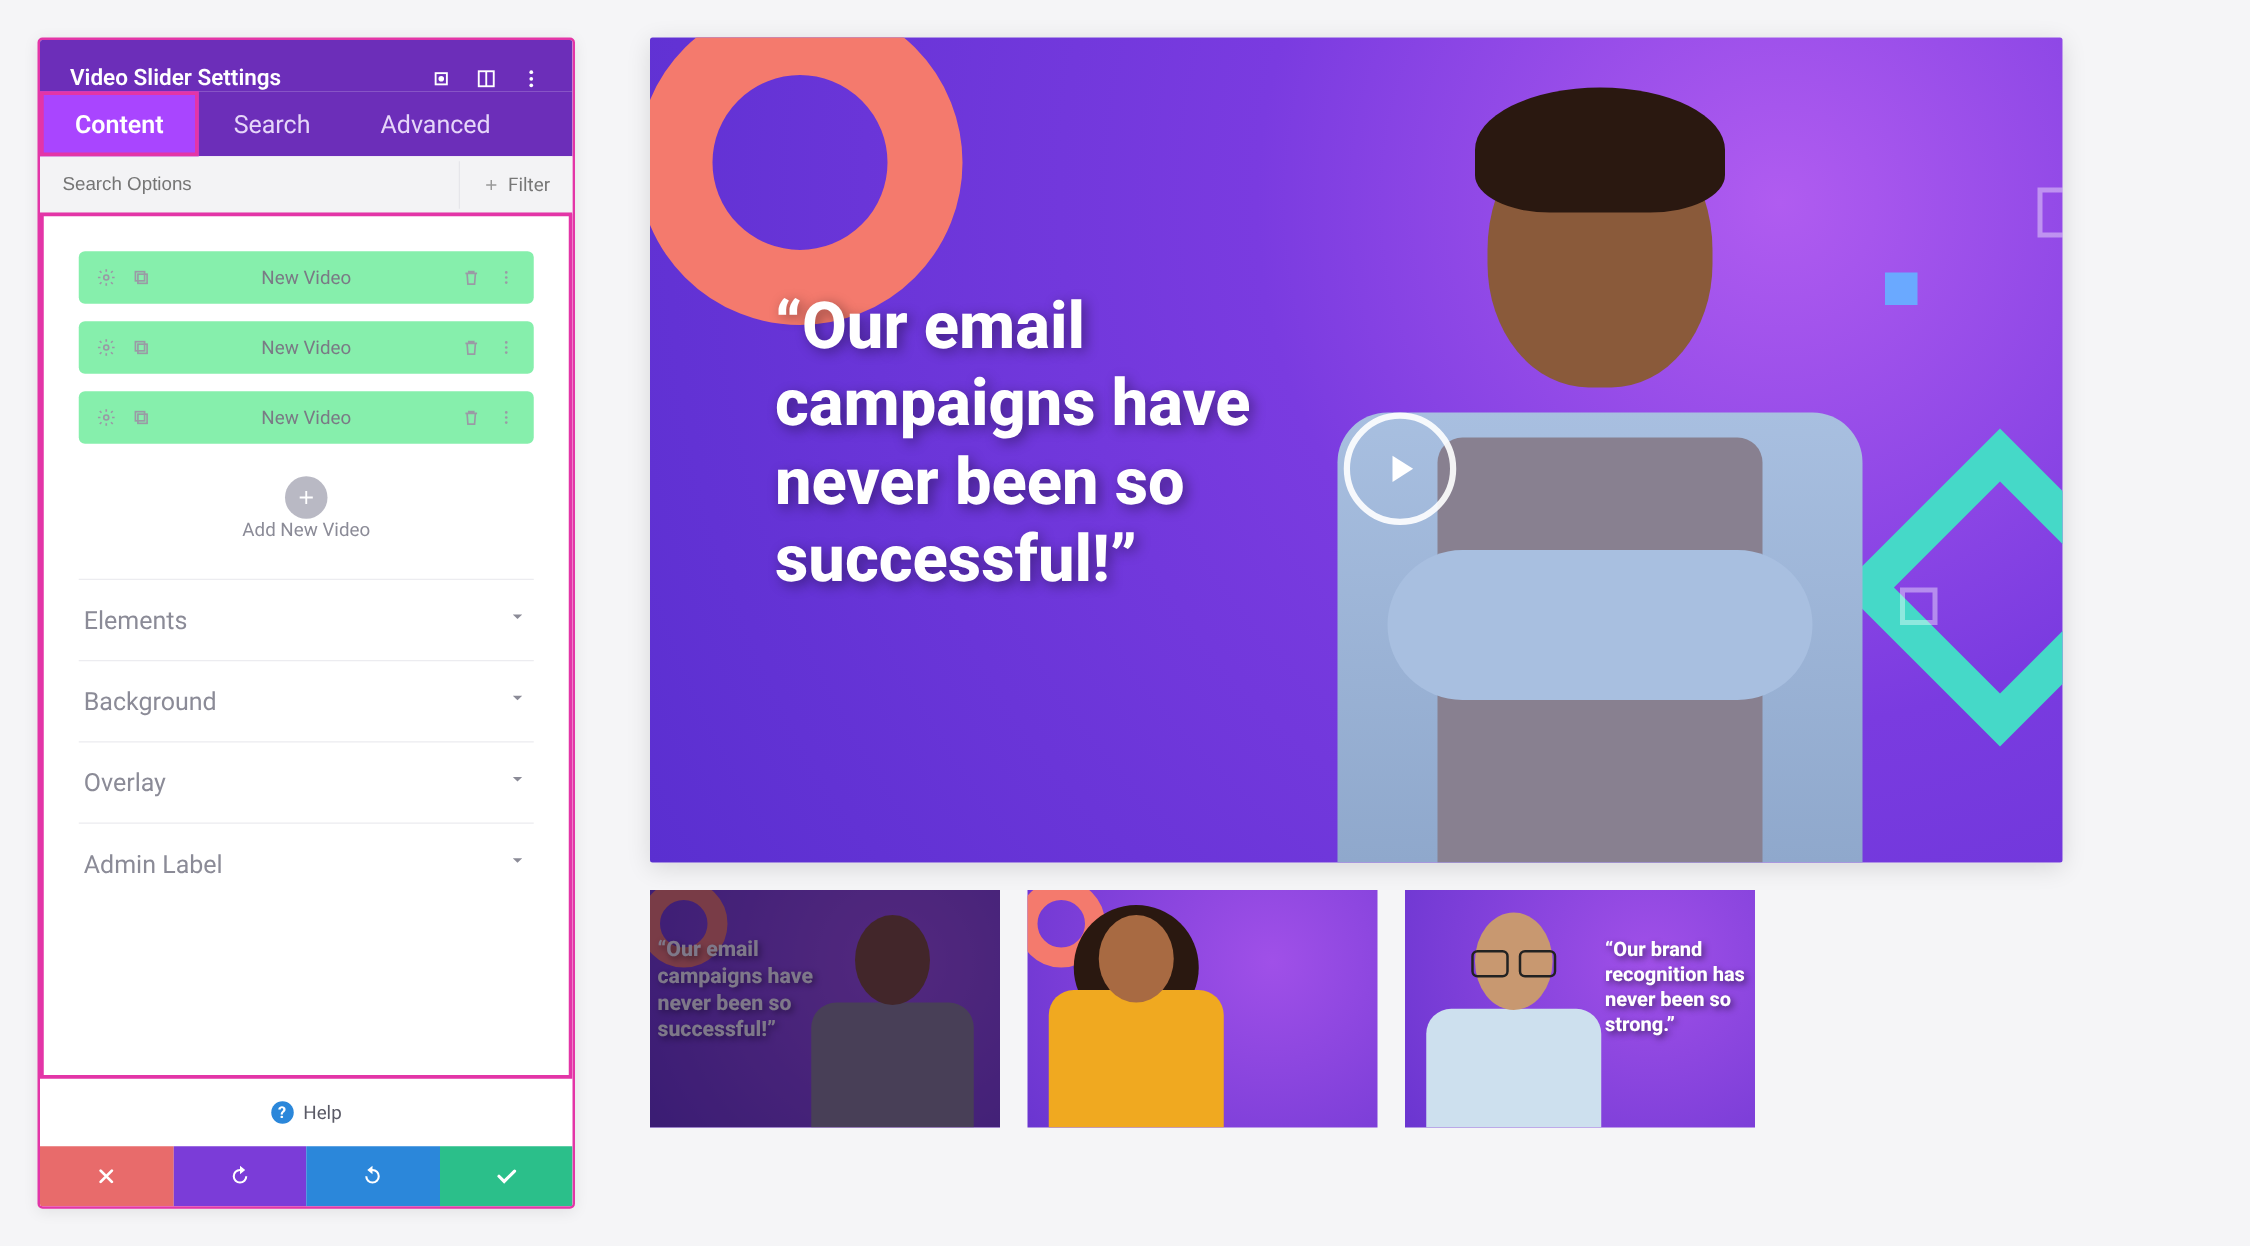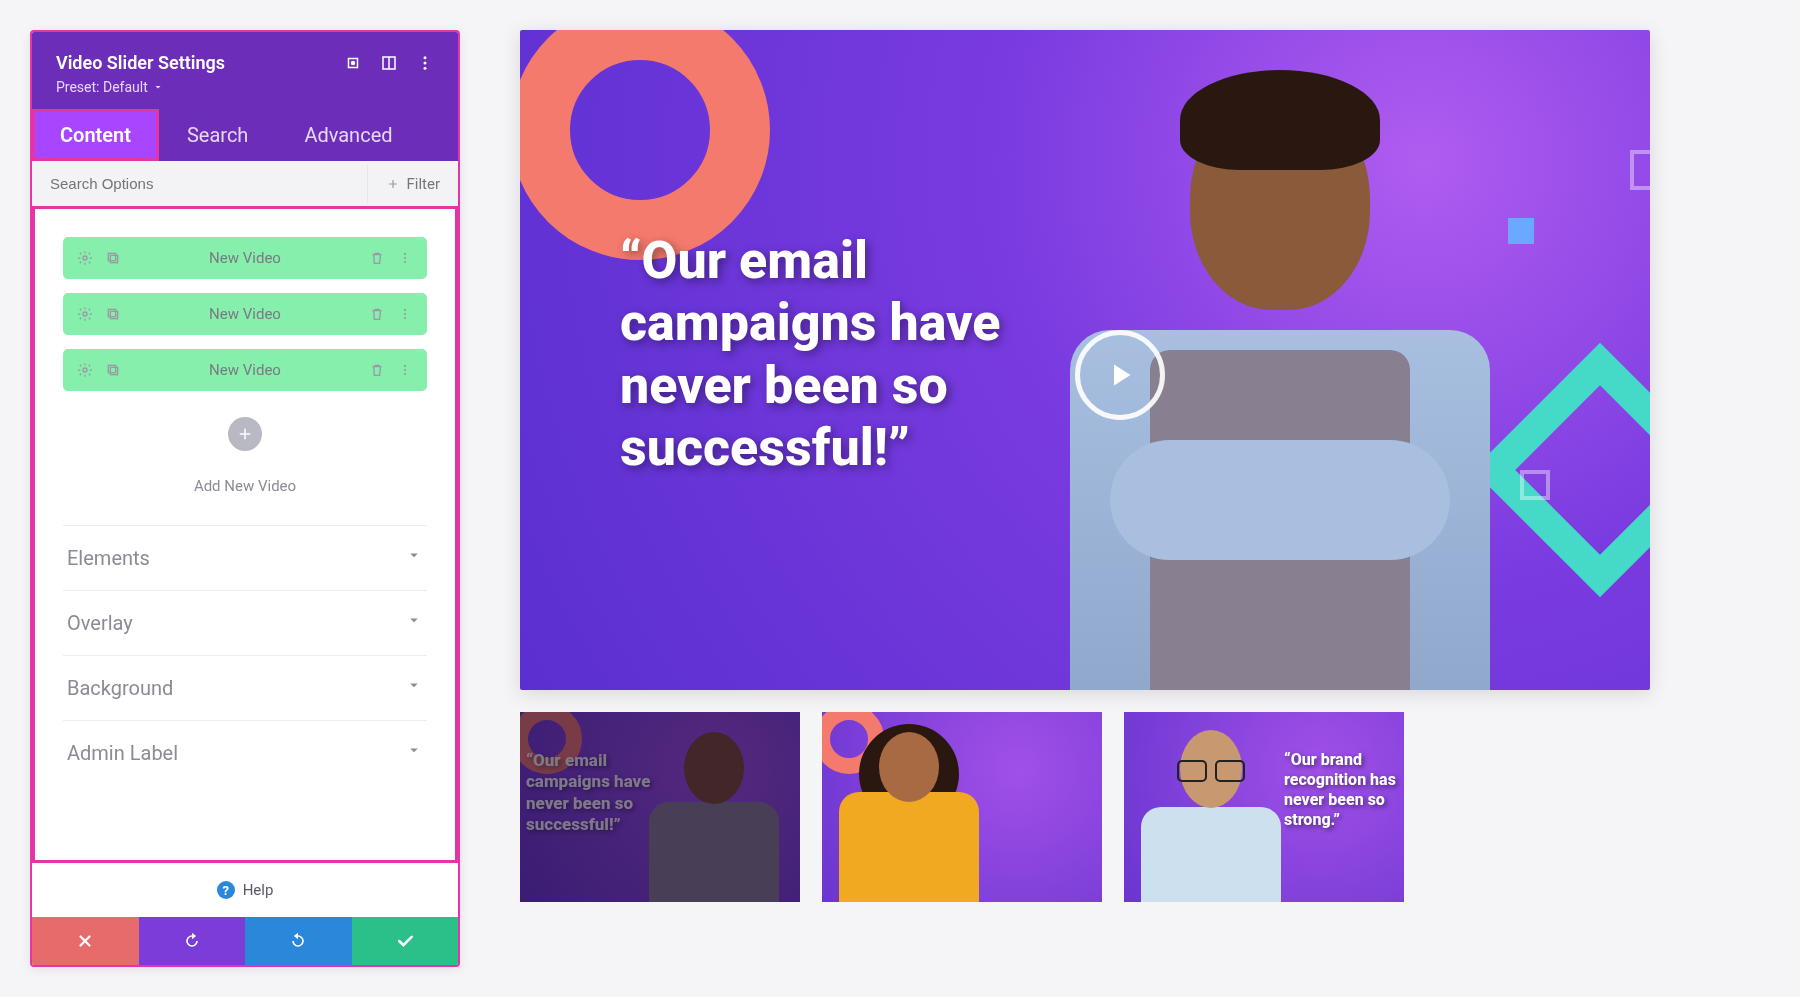--- a/index.html
+++ b/index.html
@@ -85,21 +85,21 @@
   display:flex; align-items:center;
   font-size:15px; color:#7a7a85;
 }
 .video-item .lead-icons { display:flex; gap:12px; }
 .video-item .label { flex:1; text-align:center; }
 .video-item .trail-icons { display:flex; gap:12px; }
 .sicon { width:16px; height:16px; display:flex; align-items:center; justify-content:center; color:#9a9aa5; cursor:pointer;}
 .add-row { display:flex; flex-direction:column; align-items:center; margin:26px 0 30px 0; }
 .add-circle { width:34px; height:34px; border-radius:50%; background:#b9b9c4; display:flex; align-items:center; justify-content:center; cursor:pointer;}
 .add-circle svg { fill:#fff; }
-.add-label { color:#8b8b97; font-size:15px; margin-top:26px;}
+.add-label { color:#8b8b97; font-size:15px; margin-top:0;}
 .accordion { border-top:1px solid #ececf0;}
 .acc-item { display:flex; justify-content:space-between; padding:20px 4px; border-bottom:1px solid #ececf0; cursor:pointer;}
 .acc-item:last-child { border-bottom:none; }
 .acc-title { font-size:20px; color:#8b8b97; }
 .help-row { display:flex; align-items:center; justify-content:center; gap:8px; padding:18px 0; color:#5a5a66; font-size:15px; cursor:pointer;}
 .help-row .qicon { width:18px; height:18px; border-radius:50%; background:#2b87da; color:#fff; display:flex; align-items:center; justify-content:center; font-size:13px; font-weight:700;}
 .bottom-actions { display:flex; height:48px; }
 .bottom-actions > div { flex:1; display:flex; align-items:center; justify-content:center; cursor:pointer;}
 .ba-cancel { background:#e86b6b; }
 .ba-undo { background:#7b3cd8; }
@@ -213,26 +213,20 @@
         </span>
         <span class="hicon">
           <svg viewBox="0 0 24 24" width="18" height="18" fill="#fff">
                 <circle cx="12" cy="5" r="2"></circle>
                 <circle cx="12" cy="12" r="2"></circle>
                 <circle cx="12" cy="19" r="2"></circle>
               </svg>
         </span>
       </div>
     </div>
-    <div class="preset-row">
-      <span>Preset: Default</span>
-      <svg viewBox="0 0 24 24" width="12" height="12" fill="#e6d6f9">
-            <path d="M7 10l5 5 5-5z"></path>
-          </svg>
-    </div>
   </div>
 
   <div class="tabs">
     <div class="tab active">Content</div>
     <div class="tab">Search</div>
     <div class="tab">Advanced</div>
   </div>
 
   <div class="search-row">
     <input class="search-input" placeholder="Search Options" style="">
@@ -351,27 +345,27 @@
     </div>
 
     <div class="accordion">
       <div class="acc-item">
         <span class="acc-title">Elements</span>
         <svg viewBox="0 0 24 24" width="18" height="18" fill="#8b8b97">
               <path d="M7 10l5 5 5-5z"></path>
             </svg>
       </div>
       <div class="acc-item">
-        <span class="acc-title">Overlay</span>
+        <span class="acc-title">Background</span>
         <svg viewBox="0 0 24 24" width="18" height="18" fill="#8b8b97">
               <path d="M7 10l5 5 5-5z"></path>
             </svg>
       </div>
       <div class="acc-item">
-        <span class="acc-title">Background</span>
+        <span class="acc-title">Overlay</span>
         <svg viewBox="0 0 24 24" width="18" height="18" fill="#8b8b97">
               <path d="M7 10l5 5 5-5z"></path>
             </svg>
       </div>
       <div class="acc-item">
         <span class="acc-title">Admin Label</span>
         <svg viewBox="0 0 24 24" width="18" height="18" fill="#8b8b97">
               <path d="M7 10l5 5 5-5z"></path>
             </svg>
       </div>

